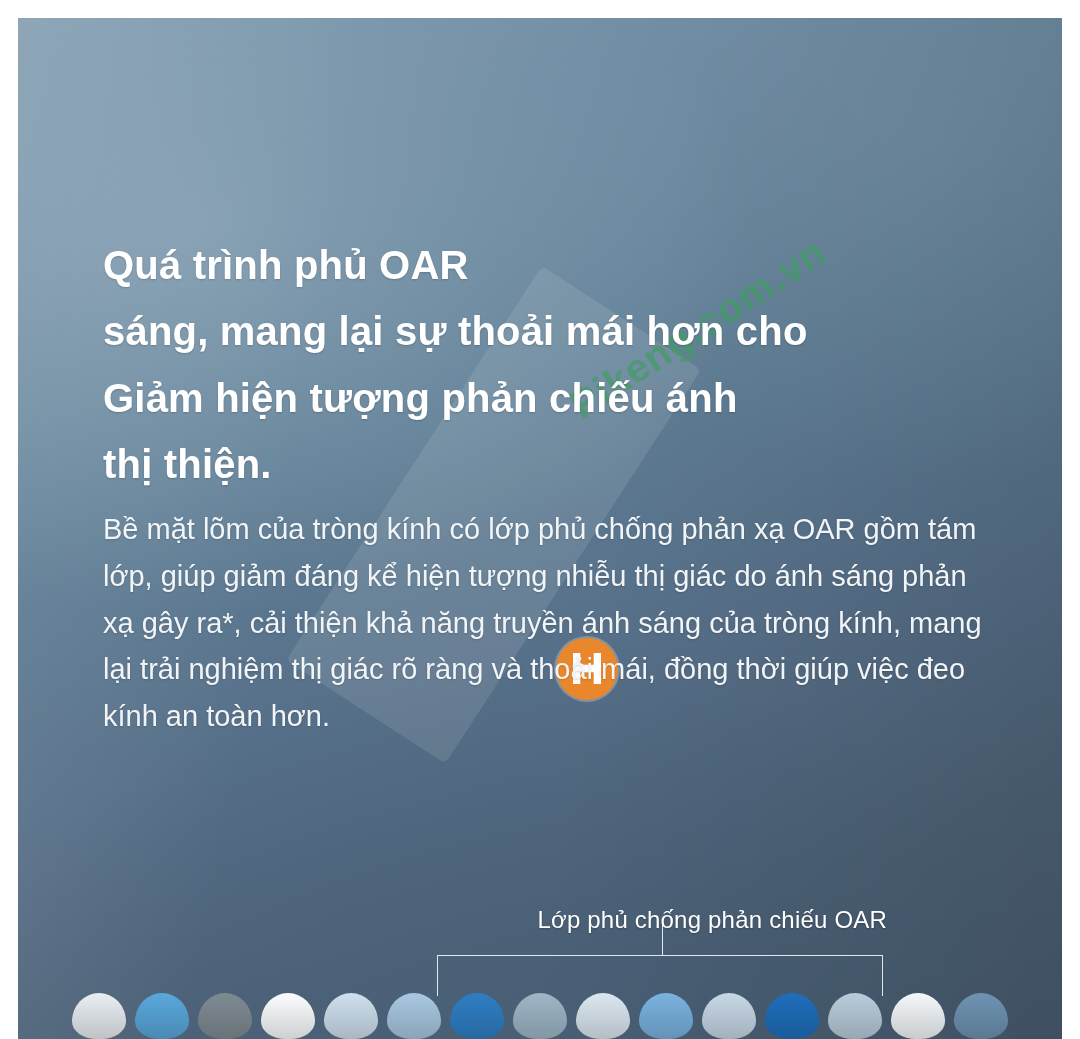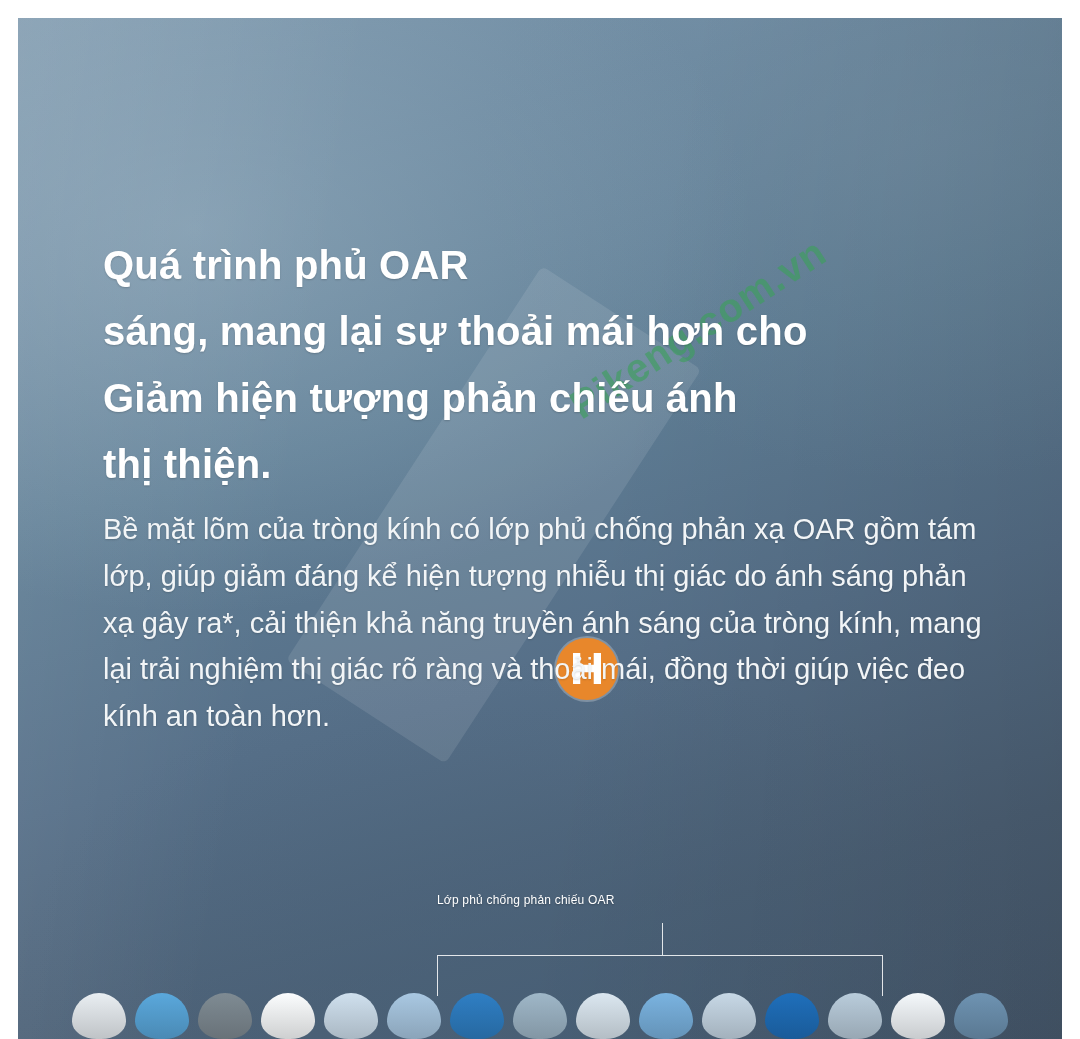--- a/index.html
+++ b/index.html
@@ -148,25 +148,26 @@
   
   .callout {
     position: absolute;
     left: 437px;
     top: 893px;
     width: 450px;
     z-index: 12;
   }
   .callout-label {
     color: #ffffff;
-    font-size: 12px;
-    text-align: left;
+    font-size: 24px;
+    text-align: right;
     white-space: nowrap;
     letter-spacing: 0.2px;
     text-shadow: 0 1px 2px rgba(0,0,0,0.25);
+    margin-top: 13px;
   }
   .callout-stem {
     position: absolute;
     left: 50%;
     top: 30px;
     width: 1px;
     height: 32px;
     background: rgba(255,255,255,0.85);
   }
   .callout-bracket {

